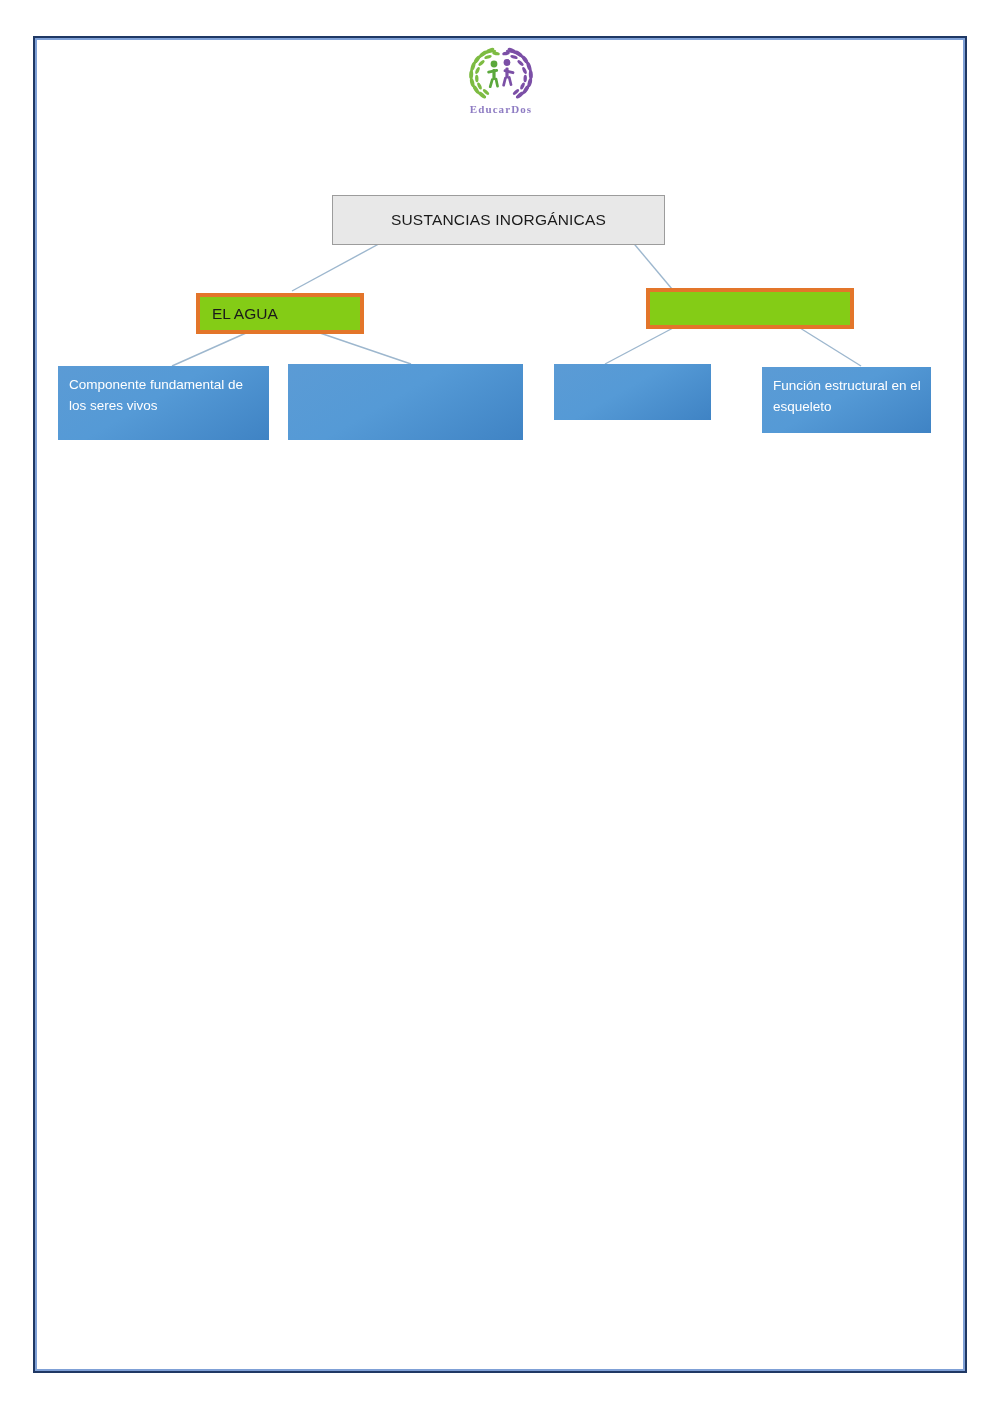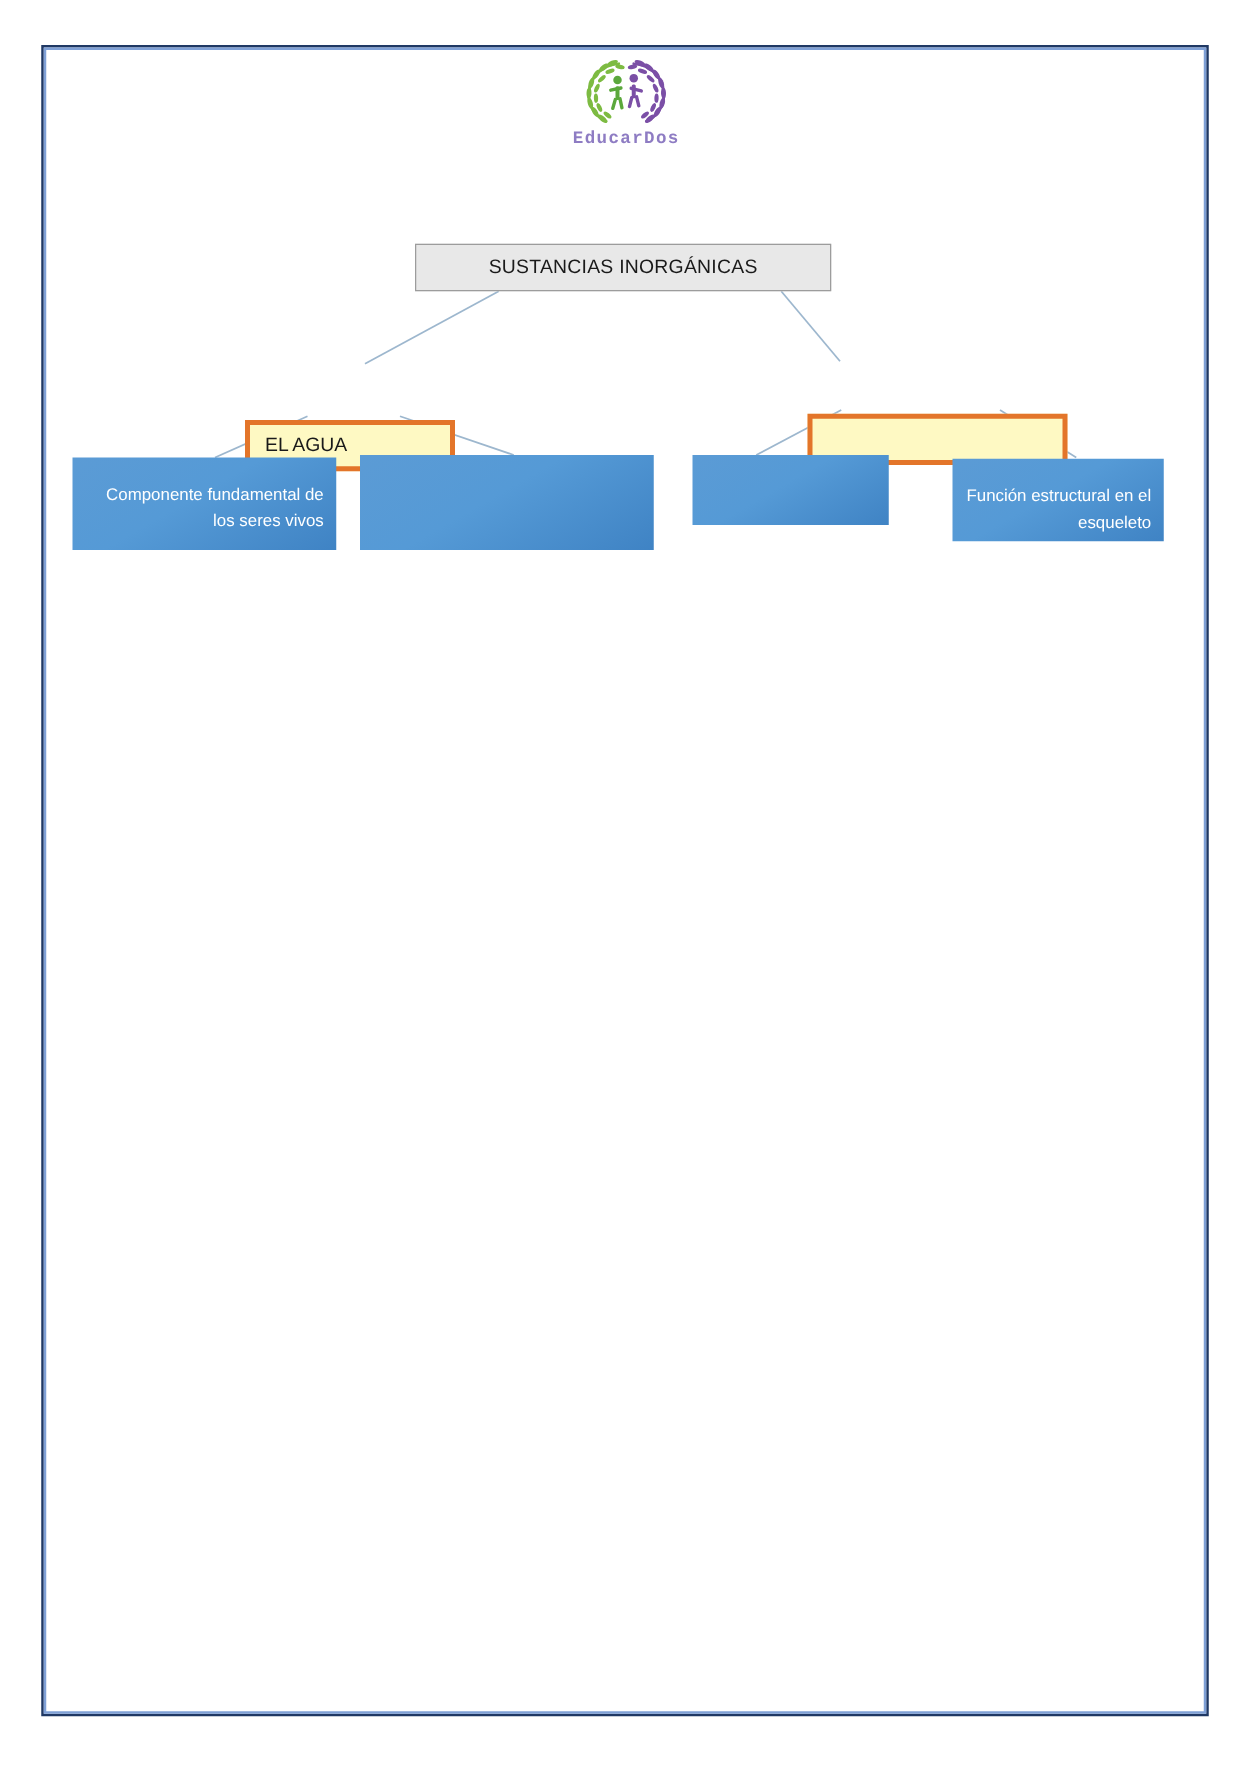--- a/index.html
+++ b/index.html
@@ -44,22 +44,22 @@
     text-align: center;
   }
   #logo-mark {
     width: 72px;
     height: 58px;
     margin: 0 auto;
     display: block;
   }
   #logo-wordmark {
     margin-top: 1px;
-    font-family: Liberation Mono, monospace;
-    font-size: 14px;
+    font-family: Liberation Serif, serif;
+    font-size: 11px;
     letter-spacing: 1.1px;
     color: #8E7CC3;
     font-weight: bold;
     white-space: nowrap;
   }
 
   
   #diagram {
     position: absolute;
     left: 0;
@@ -92,47 +92,45 @@
   .node-root .node-label {
     font-family: "Liberation Sans", sans-serif;
     font-size: 15.5px;
     color: #1A1A1A;
     letter-spacing: 0.2px;
     white-space: nowrap;
   }
 
   
   .node-branch {
-    background: #fef9c3;
+    background: #84cc16;
     border: 4px solid #E3752A;
     display: flex;
     align-items: center;
-    margin-top: 43px;
   }
   .node-branch .node-label {
     font-family: "Liberation Sans", sans-serif;
     font-size: 15.5px;
     color: #1A1A1A;
     padding-left: 12px;
     white-space: nowrap;
   }
 
   
   .node-leaf {
     background: linear-gradient(150deg, #5B9BD5 0%, #559AD6 45%, #3F83C4 100%);
     display: flex;
     align-items: flex-start;
   }
   .node-leaf .node-label {
     font-family: "Liberation Sans", sans-serif;
     font-size: 13.5px;
     line-height: 1.55;
     color: #FFFFFF;
-    padding: 20px 10px 0 11px;
-    text-align: right;
+    padding: 9px 10px 0 11px;
   }
   .node-leaf.empty .node-label { padding: 0; }
 </style>
 </head>
 <body>
 
 <div id="page-frame">
   <div id="page-frame-inner"></div>
 </div>
 
@@ -211,21 +209,21 @@
       <line x1="246" y1="333" x2="172" y2="366"></line>
 
       <line x1="320" y1="333" x2="411" y2="364"></line>
 
       <line x1="673" y1="328" x2="605" y2="364"></line>
 
       <line x1="800" y1="328" x2="861" y2="366"></line>
     </g>
   </svg>
 
-  <div class="node node-root" style="left:332px; top:195px; width:333px; height:38px;">
+  <div class="node node-root" style="left:332px; top:195px; width:333px; height:50px;">
     <span class="node-label">SUSTANCIAS INORGÁNICAS</span>
   </div>
 
   <div class="node node-branch" style="left:196px; top:293px; width:168px; height:41px;">
     <span class="node-label">EL AGUA</span>
   </div>
 
   <div class="node node-branch" style="left:646px; top:288px; width:208px; height:41px;">
     <span class="node-label"></span>
   </div>

